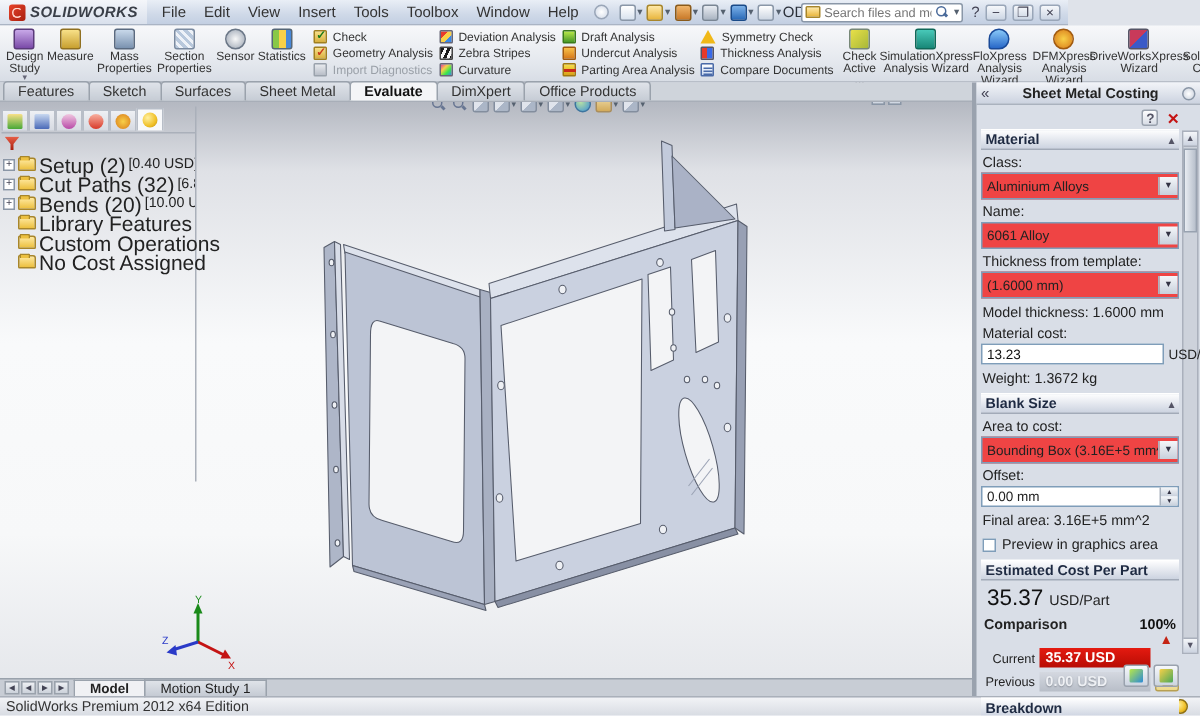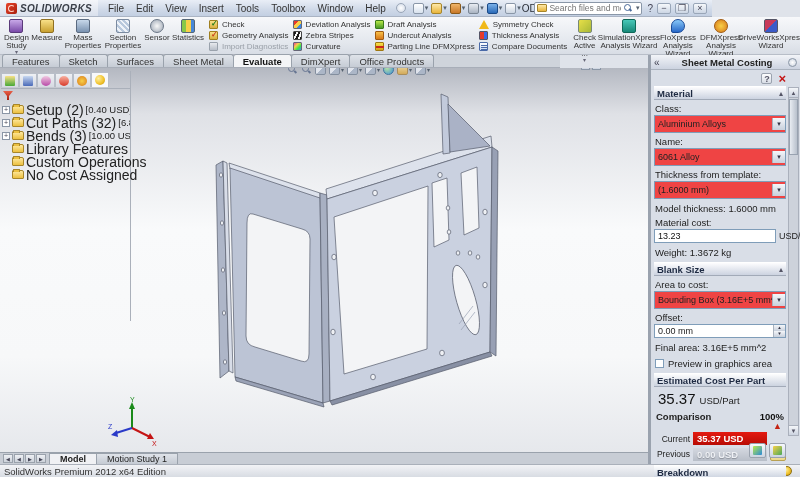--- a/index.html
+++ b/index.html
@@ -79,21 +79,21 @@
   .ic-checkactive { background:linear-gradient(135deg,#e8e048,#a8b838); border:1px solid #787; }
   .ic-simx { background:linear-gradient(#48c8b8,#188878); border:1px solid #106858; }
   .ic-flox { background:linear-gradient(#88c8f8,#2868c8); border:1px solid #1a4a98; border-radius:50% 50% 50% 2px; }
   .ic-dfmx { background:radial-gradient(#f8d048,#d87818); border:1px solid #a05a10; border-radius:50%; }
   .ic-dwx { background:linear-gradient(135deg,#c83a5a 50%,#3a5ac8 50%); border:1px solid #556; }
   .ic-costing { background:radial-gradient(circle at 35% 35%,#fff0a0,#f0c028 60%,#b88a10); border:1px solid #907010; border-radius:50%; box-shadow:2px 2px 0 -1px #d8a818; }
   .rb-wizard { width:58px; }
   .rb-wizard .lbl { font-size:8px; line-height:8px; }
 
   
-  .tabrow { position:absolute; left:0; top:55px; width:560px; height:13px; background:#cfd4db;
+  .tabrow { position:absolute; left:0; top:55px; width:648px; height:13px; background:#cfd4db;
     border-bottom:1px solid #a8aeb8; display:flex; align-items:flex-end; padding-left:2px; }
   .ftab { font-size:9.5px; padding:1px 9px 0 9px; height:13px; background:linear-gradient(#dfe3e9,#c6ccd5);
     border:1px solid #9aa2ac; border-bottom:none; border-radius:3px 3px 0 0; margin-right:-1px; color:#333; display:flex; align-items:center; }
   .ftab.active { background:#f4f5f7; font-weight:bold; color:#111; position:relative; z-index:2; }
 
   
   .main { position:absolute; left:0; top:68px; width:648px; height:384px;
     background:linear-gradient(#b4b8c1 0%,#dfe1e6 12%,#f9fafb 42%,#f7f8f9 75%,#e6e8ec 100%); overflow:hidden; }
   .headsup { position:absolute; left:287px; top:-6px; height:14px; display:flex; align-items:center; gap:3px; z-index:5; }
   .hu-item { display:flex; align-items:center; gap:1px; }
@@ -335,21 +335,21 @@
       <span class="rb-small">
           <span class="sm-ic ic-draft"></span>
           <span>Draft Analysis</span>
         </span>
       <span class="rb-small">
           <span class="sm-ic ic-undercut"></span>
           <span>Undercut Analysis</span>
         </span>
       <span class="rb-small">
           <span class="sm-ic ic-parting"></span>
-          <span>Parting Line DFMXpress</span>
+          <span>Parting Area Analysis</span>
         </span>
     </div>
     <div class="rb-col">
       <span class="rb-small">
           <span class="sm-ic ic-symmetry"></span>
           <span>Symmetry Check</span>
         </span>
       <span class="rb-small">
           <span class="sm-ic ic-thickness"></span>
           <span>Thickness Analysis</span>
@@ -546,21 +546,21 @@
       </div>
       <div class="trow">
         <span class="texp">+</span>
         <span class="tfolder"></span>
         <span class="tlabel">Cut Paths (32)</span>
         <span class="tcost">[6.88 USD]</span>
       </div>
       <div class="trow">
         <span class="texp">+</span>
         <span class="tfolder"></span>
-        <span class="tlabel">Bends (3)</span>
+        <span class="tlabel">Bends (20)</span>
         <span class="tcost">[10.00 USD]</span>
       </div>
       <div class="trow">
         <span class="texp empty"></span>
         <span class="tfolder"></span>
         <span class="tlabel">Library Features</span>
         <span class="tcost">[0.00 USD]</span>
       </div>
       <div class="trow">
         <span class="texp empty"></span>

